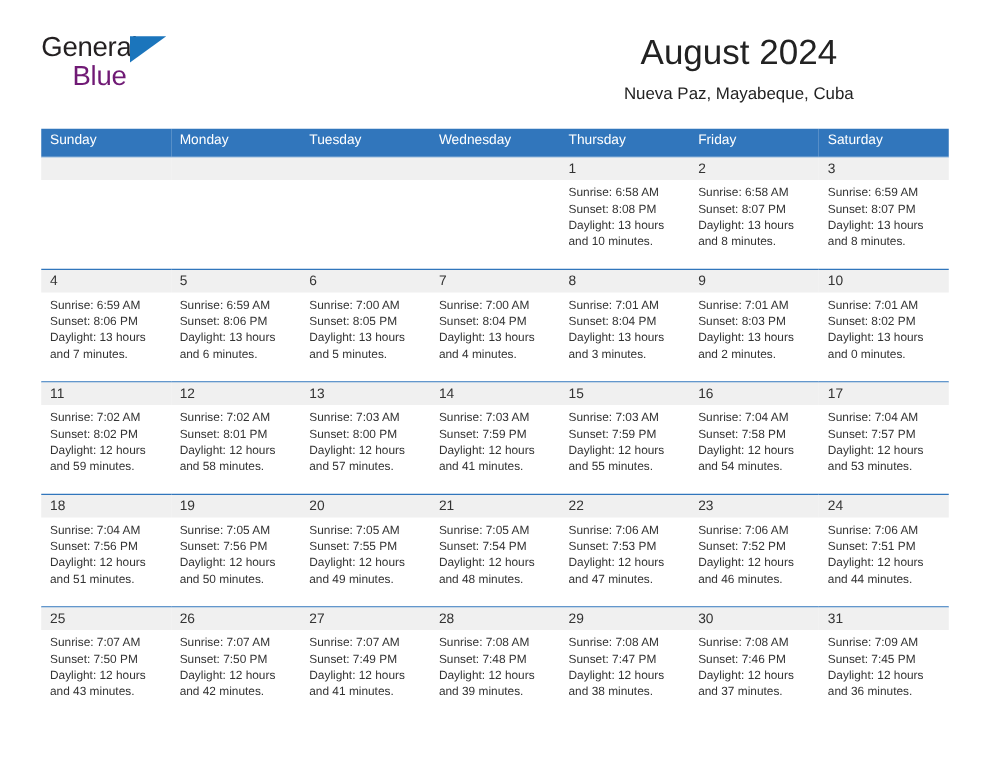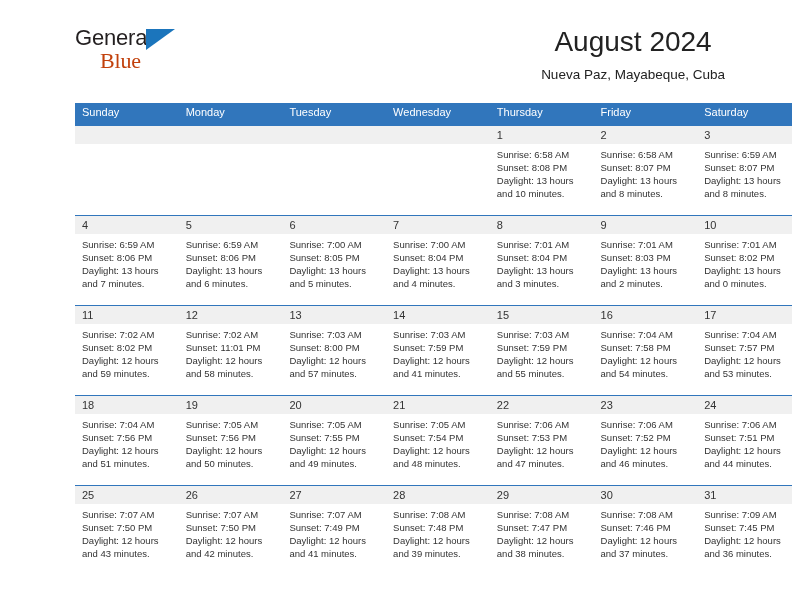--- a/index.html
+++ b/index.html
@@ -10,21 +10,20 @@
     background: #ffffff;
     font-family: "Liberation Sans", sans-serif;
     overflow: hidden;
   }
 
   .page {
     width: 716px;
     height: 612px;
     position: relative;
     padding: 0 33px;
-    margin-left: 42px;
   }
 
   
   .header {
     height: 103px;
     display: flex;
     align-items: flex-start;
     justify-content: space-between;
     padding-top: 27px;
   }
@@ -37,27 +36,26 @@
   }
   .logo-general {
     font-size: 22px;
     color: #231f20;
     letter-spacing: -0.2px;
     line-height: 1;
     display: block;
   }
   .logo-blue {
     font-size: 22px;
-    color: #c2410c;
+    color: #701a75;
     letter-spacing: -0.2px;
     line-height: 1;
     display: block;
     margin-top: 1px;
     margin-left: 25px;
-    font-family: Liberation Serif, serif;
   }
   .logo-triangle {
     position: absolute;
     left: 71px;
     top: 2px;
     width: 0;
     height: 0;
     border-left: 29px solid #1b75bc;
     border-bottom: 21px solid transparent;
   }
@@ -331,21 +329,21 @@
                 <div>Daylight: 12 hours</div>
                 <div>and 59 minutes.</div>
               </div>
             </div>
           </td>
           <td>
             <div class="daycell">
               <div class="daynum-bar">12</div>
               <div class="day-body">
                 <div>Sunrise: 7:02 AM</div>
-                <div>Sunset: 11:01 PM</div>
+                <div>Sunset: 8:01 PM</div>
                 <div>Daylight: 12 hours</div>
                 <div>and 58 minutes.</div>
               </div>
             </div>
           </td>
           <td>
             <div class="daycell">
               <div class="daynum-bar">13</div>
               <div class="day-body">
                 <div>Sunrise: 7:03 AM</div>

